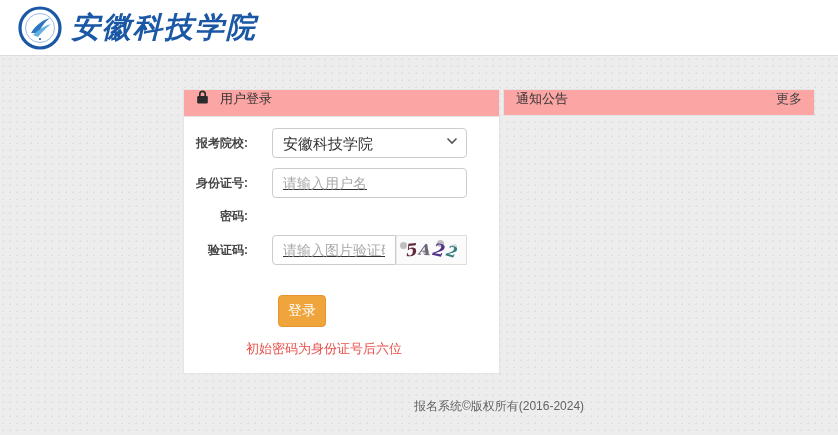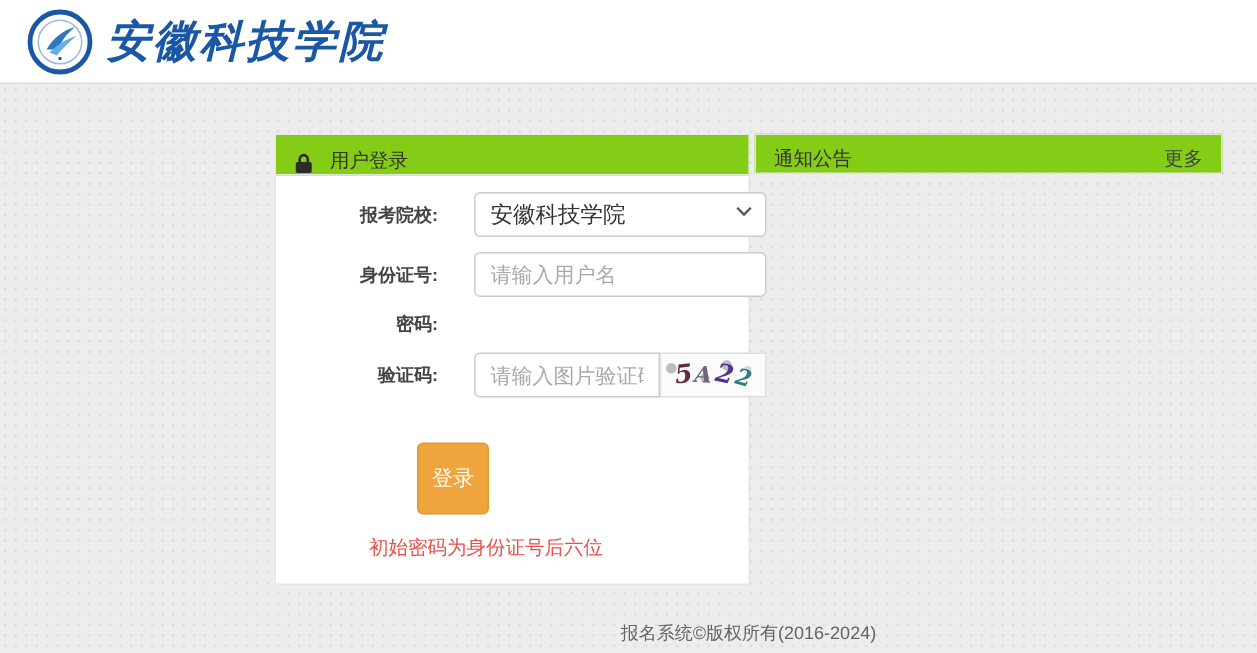--- a/index.html
+++ b/index.html
@@ -28,47 +28,47 @@
   .uni-en {
     color:#1a57a5; font-size:7.5px; font-weight:bold;
     letter-spacing:1.6px; margin-top:3px;
   }
 
   
   .content { margin:33px 0 0 183px; width:632px; }
   .panels { display:flex; align-items:flex-start; gap:3px; }
 
   .panel-head {
-    height:27px; background:#84cc16; border:1px solid #e3e3e3;
-    display:flex; align-items:flex-end; padding:0 12px; font-size:13px; color:#333;
+    height:27px; background:#fca5a5; border:1px solid #e3e3e3;
+    display:flex; align-items:flex-start; padding:0 12px; font-size:13px; color:#333;
   }
 
   
   .login-panel { width:317px; background:#fff; border:1px solid #e5e5e5; }
   .login-panel .panel-head { border:none; border-bottom:1px solid #e3e3e3; }
   .lock-wrap { width:13px; height:14px; margin-right:11px; display:flex; }
   .login-title { font-size:13px; color:#333; }
 
   .login-body { padding:11px 0 15px 0; }
   .form-row { display:flex; align-items:center; margin-bottom:10px; }
   .form-label {
     flex:none; width:64px; text-align:right;
-    font-size:12px; font-weight:bold; color:#444; margin-right:24px;margin-left:44px;
+    font-size:12px; font-weight:bold; color:#444; margin-right:24px;
   }
   .ctrl { height:30px; border:1px solid #ccc; border-radius:4px; background:#fff; }
   .select-wrap { position:relative; width:195px; }
   select.ctrl {
     width:195px; appearance:none; -webkit-appearance:none;
     padding:0 24px 0 10px; font-size:15px; color:#333;
     font-family:"Liberation Sans", sans-serif;
   }
   .chevron { position:absolute; right:9px; top:9px; pointer-events:none; display:flex; }
   input.ctrl {
     width:195px; padding:0 10px; font-size:14px; color:#333;
-    font-family:"Liberation Sans", sans-serif; outline:none;
+    font-family:"Liberation Sans", sans-serif; outline:none;text-decoration:underline;
   }
   input.ctrl::placeholder { color:#a9a9a9; opacity:1; }
   input.captcha-input { width:124px; border-radius:4px 0 0 4px; }
   .captcha-img {
     position:relative; width:71px; height:30px; flex:none;
     border:1px solid #ddd; border-left:1px solid #e8e8e8; background:#fbfbfb;
     display:flex; align-items:center; justify-content:center; gap:2px;
     cursor:pointer; overflow:hidden;
   }
   .cap-ch { font-family:"DejaVu Serif", serif; font-style:italic; font-weight:bold; line-height:1; }
@@ -76,21 +76,21 @@
   .cap-1 { color:#6d6579; font-size:15px; transform:rotate(4deg); }
   .cap-2 { color:#53348a; font-size:17px; transform:rotate(12deg); }
   .cap-3 { color:#2e7d7c; font-size:15px; transform:rotate(16deg) translateY(2px); }
   .noise { position:absolute; border-radius:50%; background:#b3b3b3; opacity:.85; }
   .n1 { width:7px; height:7px; left:3px; top:6px; }
   .n2 { width:6px; height:6px; left:26px; top:13px; }
   .n3 { width:7px; height:7px; left:40px; top:4px; }
   .n4 { width:5px; height:5px; left:55px; top:8px; opacity:.5; }
 
   .login-btn {
-    display:block; margin:30px 0 0 94px; width:48px; height:48px;
+    display:block; margin:30px 0 0 94px; width:48px; height:32px;
     background:#f0a43c; border:1px solid #e8962c; border-radius:4px;
     color:#fff; font-size:14px; cursor:pointer;
     font-family:"Liberation Sans", sans-serif;
   }
   .hint { margin:13px 0 0 62px; font-size:13px; color:#e7504a; }
 
   
   .notice-panel { flex:1; }
   .notice-panel .panel-head { justify-content:space-between; }
   .notice-title { font-size:13px; color:#333; }

